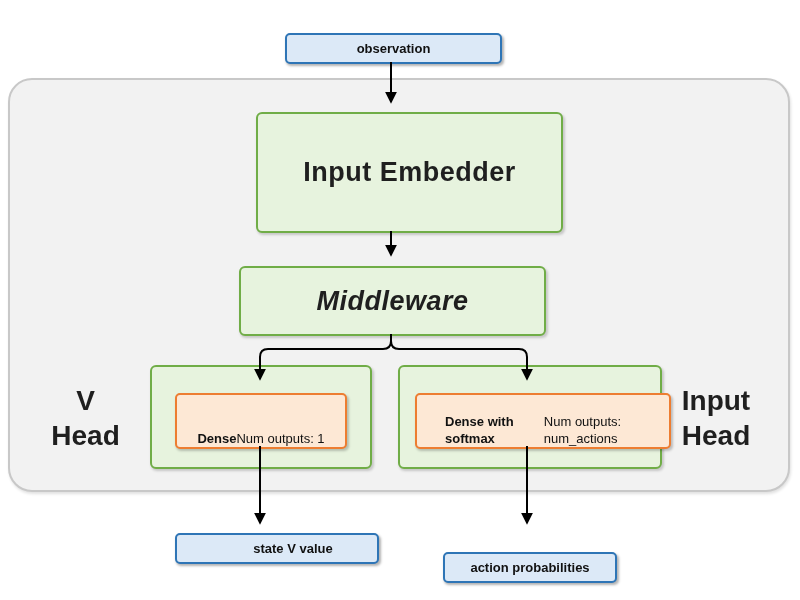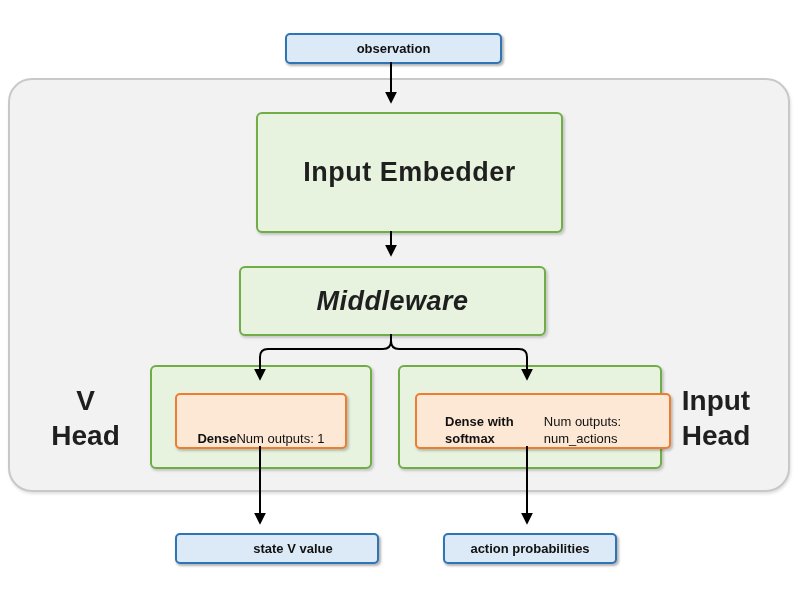--- a/index.html
+++ b/index.html
@@ -75,21 +75,21 @@
     <div>Head</div>
   </div>
   <div class="head-label" style="left:650px;top:383px;width:132px;">
     <div>Input</div>
     <div>Head</div>
   </div>
 
   <div class="blue-box" style="left:175px;top:533px;width:168px;height:27px;padding-left:32px;">
     <span>state V value</span>
   </div>
-  <div class="blue-box" style="left:443px;top:533px;width:170px;height:27px;">
+  <div class="blue-box" style="left:443px;top:552px;width:170px;height:27px;">
     <span>action probabilities</span>
   </div>
 
   <svg class="edges" viewBox="0 0 800 600" xmlns="http://www.w3.org/2000/svg">
     <defs>
       <marker id="arrow" viewBox="0 0 10 10" refX="8.5" refY="5" markerWidth="6" markerHeight="6" orient="auto-start-reverse">
         <path d="M0,0 L10,5 L0,10 z" fill="#000"></path>
       </marker>
     </defs>
     <path d="M391,62 L391,102" stroke="#000" stroke-width="2" fill="none" marker-end="url(#arrow)"></path>

